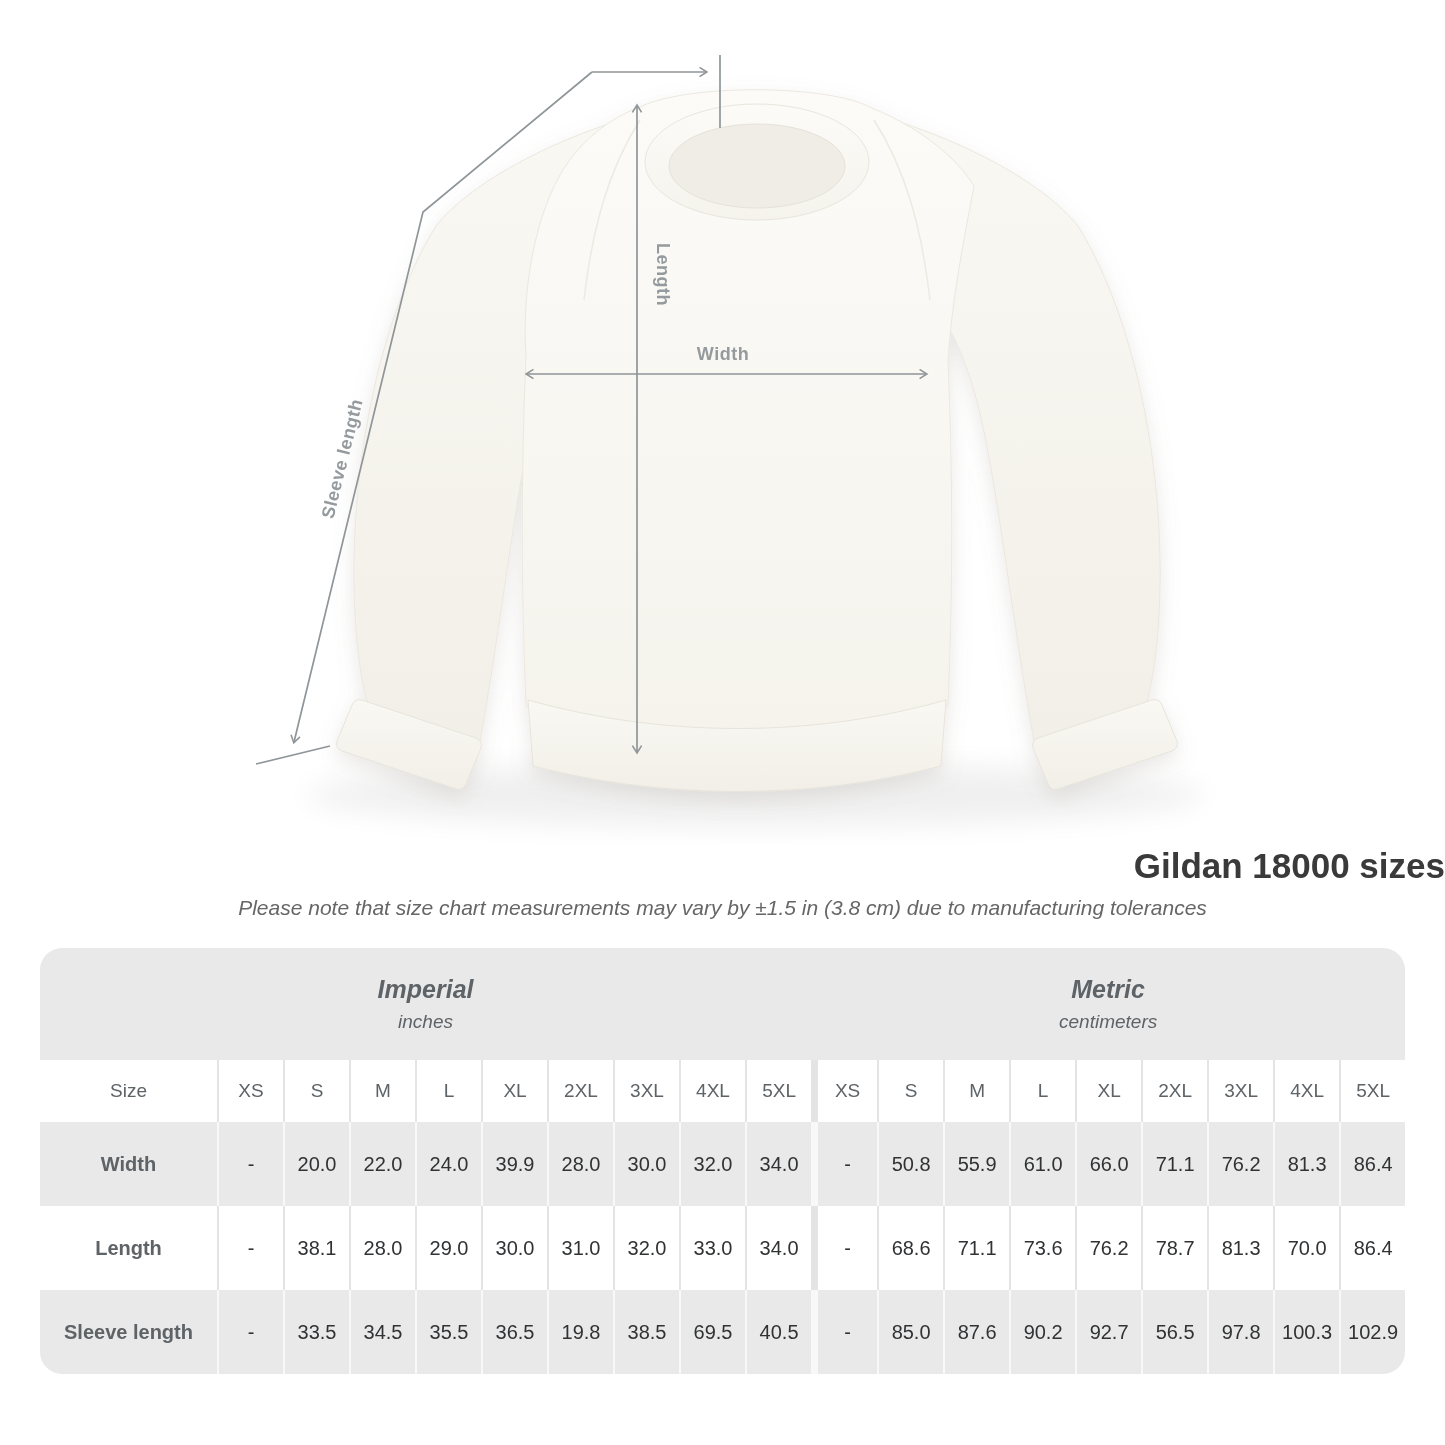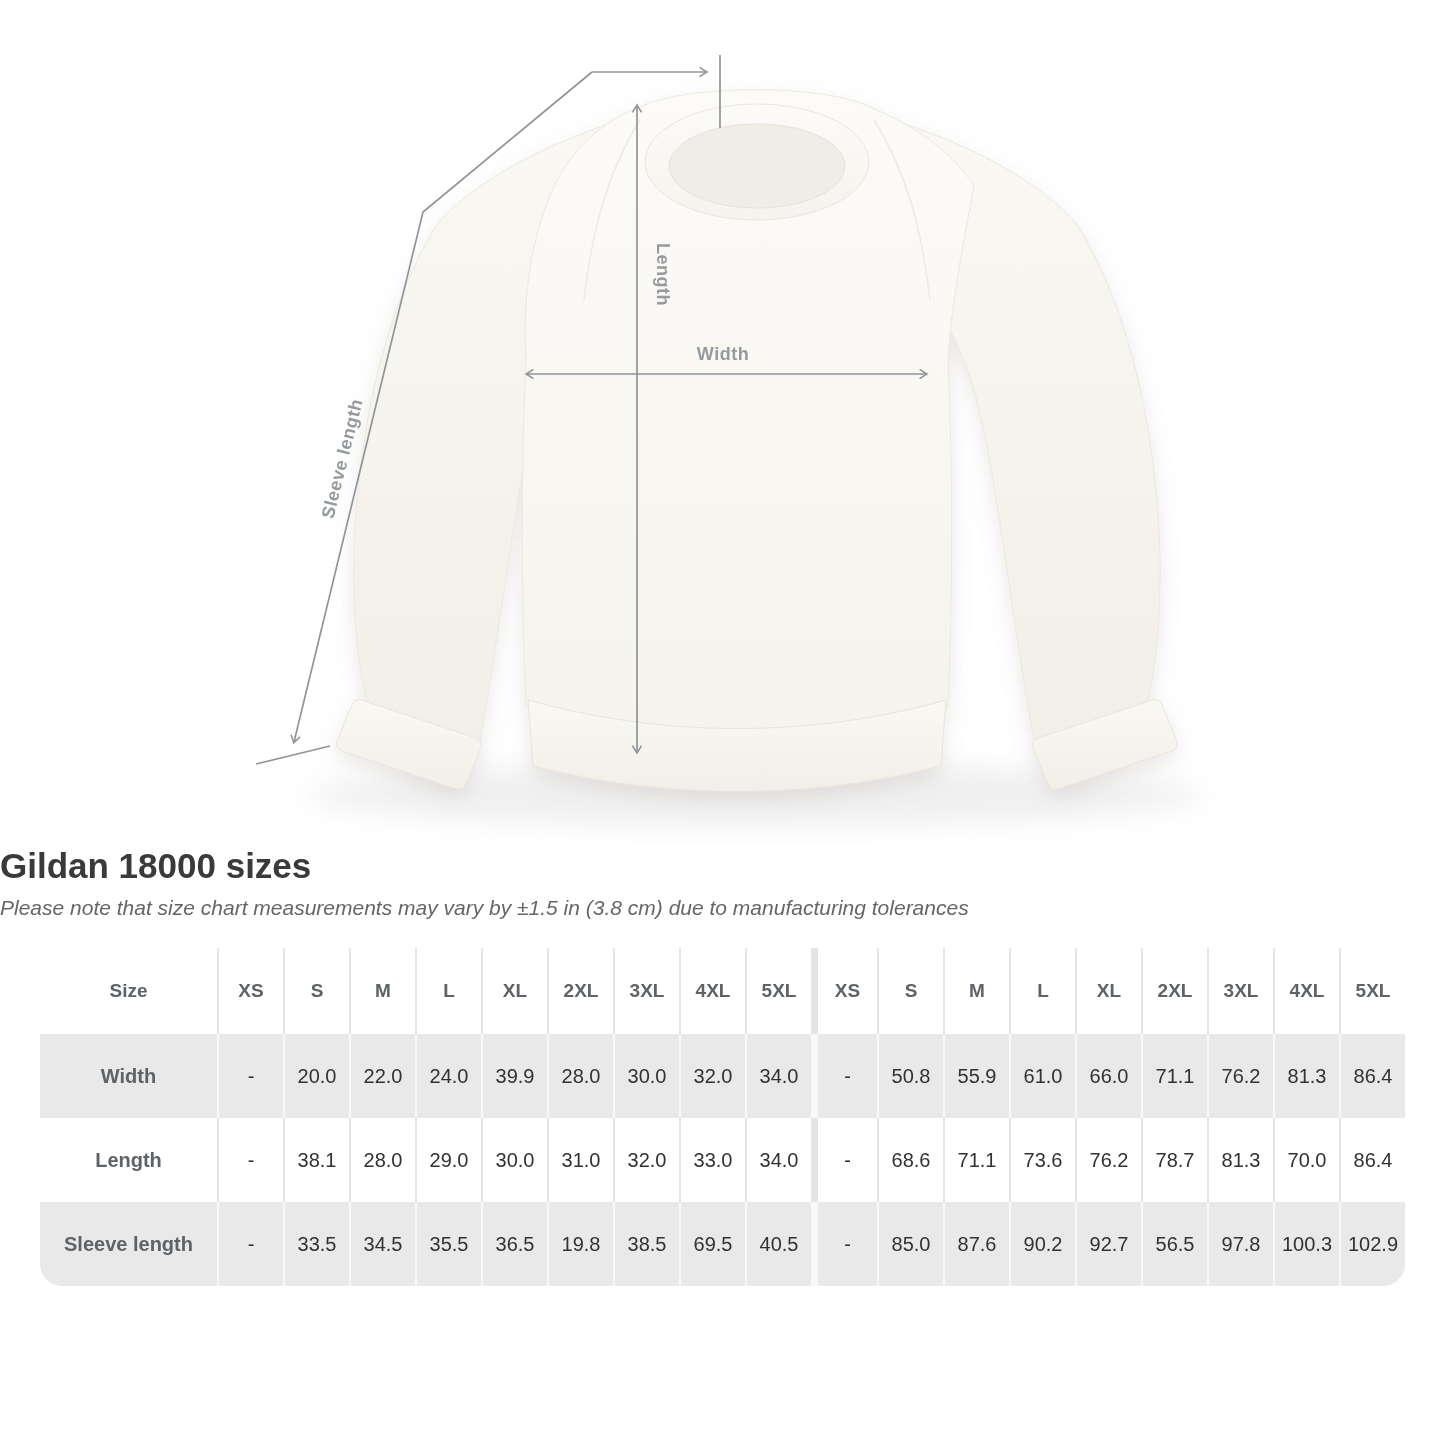--- a/index.html
+++ b/index.html
@@ -13,36 +13,36 @@
   .rib{fill:url(#gSleeve);stroke:#e7e4db;stroke-width:1;}
   .collarOuter{fill:url(#gBody);stroke:#e9e6de;stroke-width:1;}
   .collarInner{fill:#f0ede6;stroke:#e6e2d9;stroke-width:1;}
   .seam{fill:none;stroke:#edeae2;stroke-width:1.5;}
   .mline{fill:none;stroke:var(--line,#8f9598);stroke-width:1.7;}
   .arrmark{fill:none;stroke:var(--line,#8f9598);stroke-width:1.7;}
   .mlabel{font-family:"Liberation Sans",sans-serif;font-weight:bold;font-size:18px;
           fill:var(--label,#949a9d);letter-spacing:.5px;}
 
   
-  .title{position:absolute;left:0;top:846px;width:1445px;text-align:left;
+  .title{position:absolute;left:0;top:846px;width:1445px;text-align:right;
          font-size:35px;font-weight:bold;color:var(--title,#3a3a3a);}
-  .subtitle{position:absolute;left:0;top:896px;width:1445px;text-align:left;
+  .subtitle{position:absolute;left:0;top:896px;width:1445px;text-align:center;
             font-style:italic;font-size:21px;color:var(--subtitle,#666666);}
 
   
   .table-wrap{position:absolute;left:40px;top:948px;width:1365px;border-radius:22px;
               overflow:hidden;background:#ffffff;}
   table{border-collapse:separate;border-spacing:0;table-layout:fixed;width:1365px;}
   col.c-label{width:177px;}
   col.c-data{width:66px;}
   td,th{padding:0;text-align:center;vertical-align:middle;border-left:2px solid transparent;}
   tr.band td{height:112px;background:var(--stripe,#e9e9e9);border-left:none;vertical-align:middle;}
   .gname{font-size:25px;font-weight:bold;font-style:italic;color:var(--header_text,#5e6367);}
   .gunit{margin-top:7px;font-size:19px;font-style:italic;color:var(--header_text,#5e6367);}
-  tr.sizes th{height:86px;background:#ffffff;font-size:19px;font-weight:bold;
+  tr.sizes th{height:62px;background:#ffffff;font-size:19px;font-weight:normal;
               color:var(--header_text,#5e6367);}
   tr.r-gray td{height:84px;background:var(--stripe,#e9e9e9);}
   tr.r-white td{height:84px;background:#ffffff;}
   tr.sizes th{border-left-color:#e4e4e4;}
   tr.r-white td{border-left-color:#e4e4e4;}
   tr.r-gray td{border-left-color:#f8f8f8;}
   tr.sizes th:first-child, tr.r-gray td:first-child, tr.r-white td:first-child{border-left:none;}
   .msep{border-left-width:7px !important;}
   td.rowlab{font-size:20px;font-weight:bold;color:var(--header_text,#5e6367);}
   td.val{font-size:20px;color:var(--value_text,#303234);}
@@ -129,20 +129,30 @@
           <col class="c-data">
           <col class="c-data">
           <col class="c-data">
         <col class="c-data">
           <col class="c-data">
           <col class="c-data">
           <col class="c-data">
           <col class="c-data">
       </colgroup>
       <tbody>
+          <tr class="band">
+        <td colspan="10">
+          <div class="gname">Imperial</div>
+          <div class="gunit">inches</div>
+        </td>
+        <td colspan="9">
+          <div class="gname">Metric</div>
+          <div class="gunit">centimeters</div>
+        </td>
+      </tr>
       <tr class="sizes">
         <th>Size</th>
         <th>XS</th>
         <th>S</th>
         <th>M</th>
         <th>L</th>
         <th>XL</th>
         <th>2XL</th>
         <th>3XL</th>
         <th>4XL</th>

